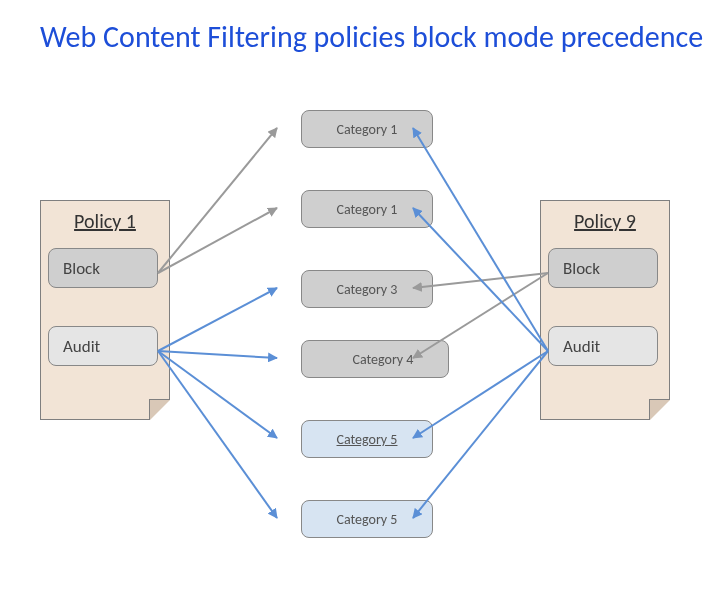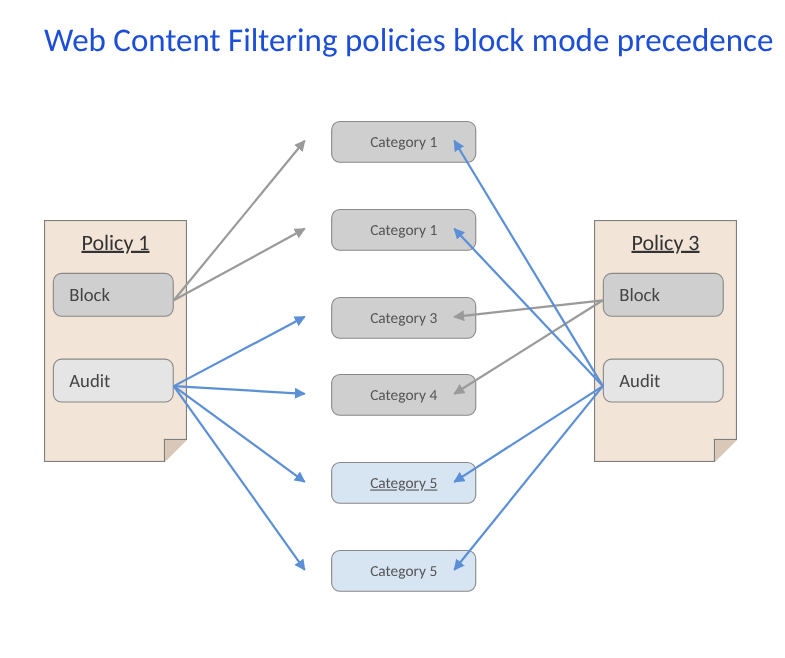--- a/index.html
+++ b/index.html
@@ -90,29 +90,29 @@
 
 <div class="title">Web Content Filtering policies block mode precedence</div>
 
 <div class="policy-box p1">
   <div class="policy-title">Policy 1</div>
 </div>
 <div class="mode-box block" style="left:48px; top:248px;">Block</div>
 <div class="mode-box audit" style="left:48px; top:326px;">Audit</div>
 
 <div class="policy-box p2">
-  <div class="policy-title">Policy 3</div>
+  <div class="policy-title">Policy 9</div>
 </div>
 <div class="mode-box block" style="left:548px; top:248px;">Block</div>
 <div class="mode-box audit" style="left:548px; top:326px;">Audit</div>
 
 <div class="cat-box gray" style="top:110px;">Category  1</div>
 <div class="cat-box gray" style="top:190px;">Category  1</div>
 <div class="cat-box gray" style="top:270px;">Category  3</div>
-<div class="cat-box gray" style="top:340px;">Category  4</div>
+<div class="cat-box gray" style="top:340px;padding-left:16px;">Category  4</div>
 <div class="cat-box blue" style="top:420px;text-decoration:underline;">Category  5</div>
 <div class="cat-box blue" style="top:500px;">Category  5</div>
 
 <svg class="arrows">
   <defs>
     <marker id="arrow-gray" viewBox="0 0 10 10" refX="9" refY="5" markerWidth="5" markerHeight="5" orient="auto-start-reverse">
       <path d="M 0 0 L 10 5 L 0 10 z" fill="#9a9a9a"></path>
     </marker>
     <marker id="arrow-blue" viewBox="0 0 10 10" refX="9" refY="5" markerWidth="5" markerHeight="5" orient="auto-start-reverse">
       <path d="M 0 0 L 10 5 L 0 10 z" fill="#5b8fd6"></path>

